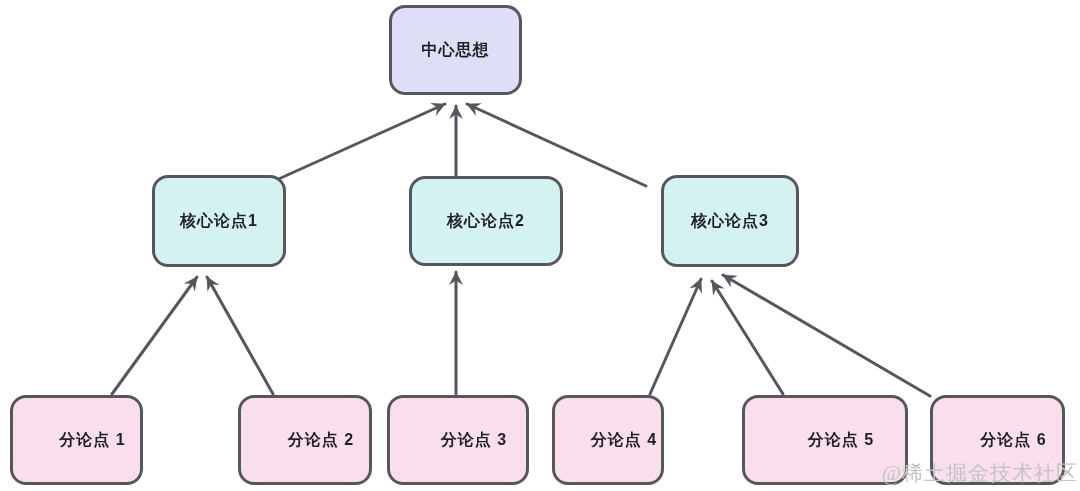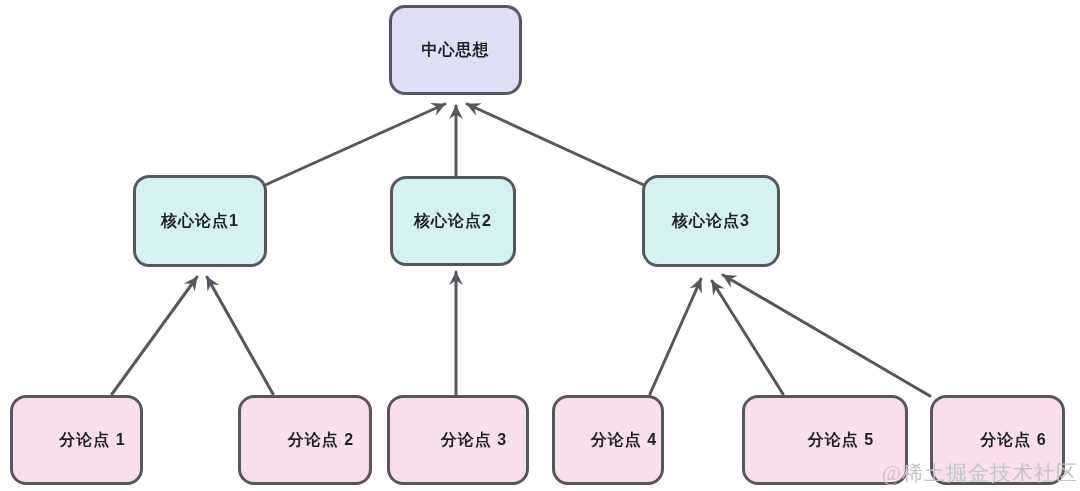--- a/index.html
+++ b/index.html
@@ -27,25 +27,25 @@
     display: flex;
     align-items: center;
     justify-content: center;
     font-weight: bold;
     font-size: 16px;
     color: #1f1f26;
     letter-spacing: 1px;
     white-space: nowrap;
   }
   .node-root { background: #dedef6; left: 389px; top: 5px;  width: 133px; height: 90px; }
-  .node-core { background: #d3f2f0; }
+  .node-core { background: #d3f2f0; margin-left: 19px; }
   .node-sub  { background: #f9dfec; padding-left: 32px; }
 
   .core-1 { left: 133px; top: 175px; width: 134px; height: 92px; }
-  .core-2 { left: 390px; top: 176px; width: 126px; height: 90px; }
+  .core-2 { left: 390px; top: 176px; width: 154px; height: 90px; }
   .core-3 { left: 642px; top: 175px; width: 138px; height: 92px; }
 
   .sub-1 { left: 10px;  top: 395px; width: 133px; height: 90px; }
   .sub-2 { left: 238px; top: 395px; width: 134px; height: 90px; text-align: center; }
   .sub-3 { left: 387px; top: 395px; width: 142px; height: 90px; }
   .sub-4 { left: 552px; top: 395px; width: 112px; height: 90px; }
   .sub-5 { left: 742px; top: 395px; width: 166px; height: 90px; }
   .sub-6 { left: 930px; top: 395px; width: 135px; height: 90px; }
 
   .watermark {

